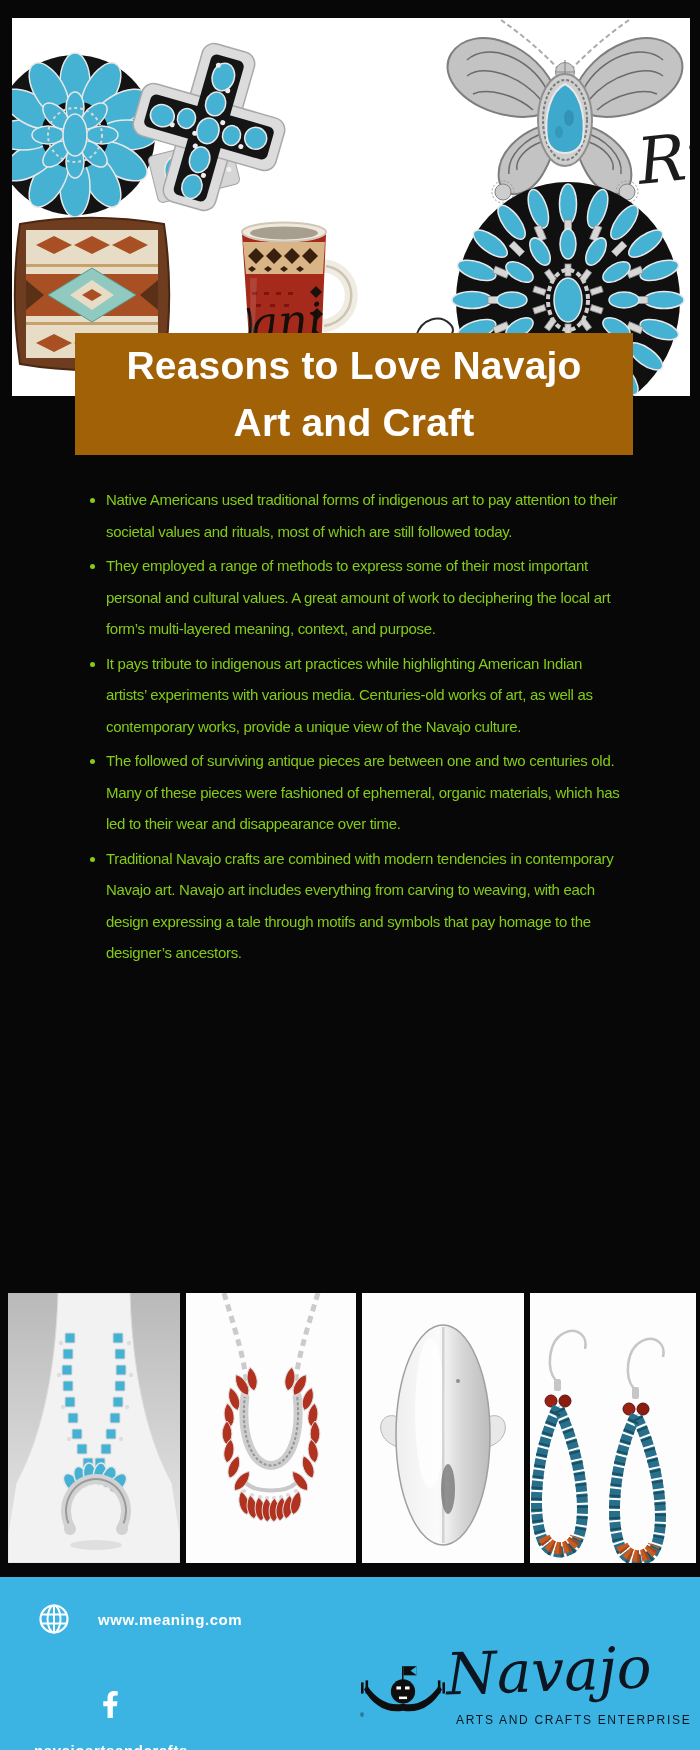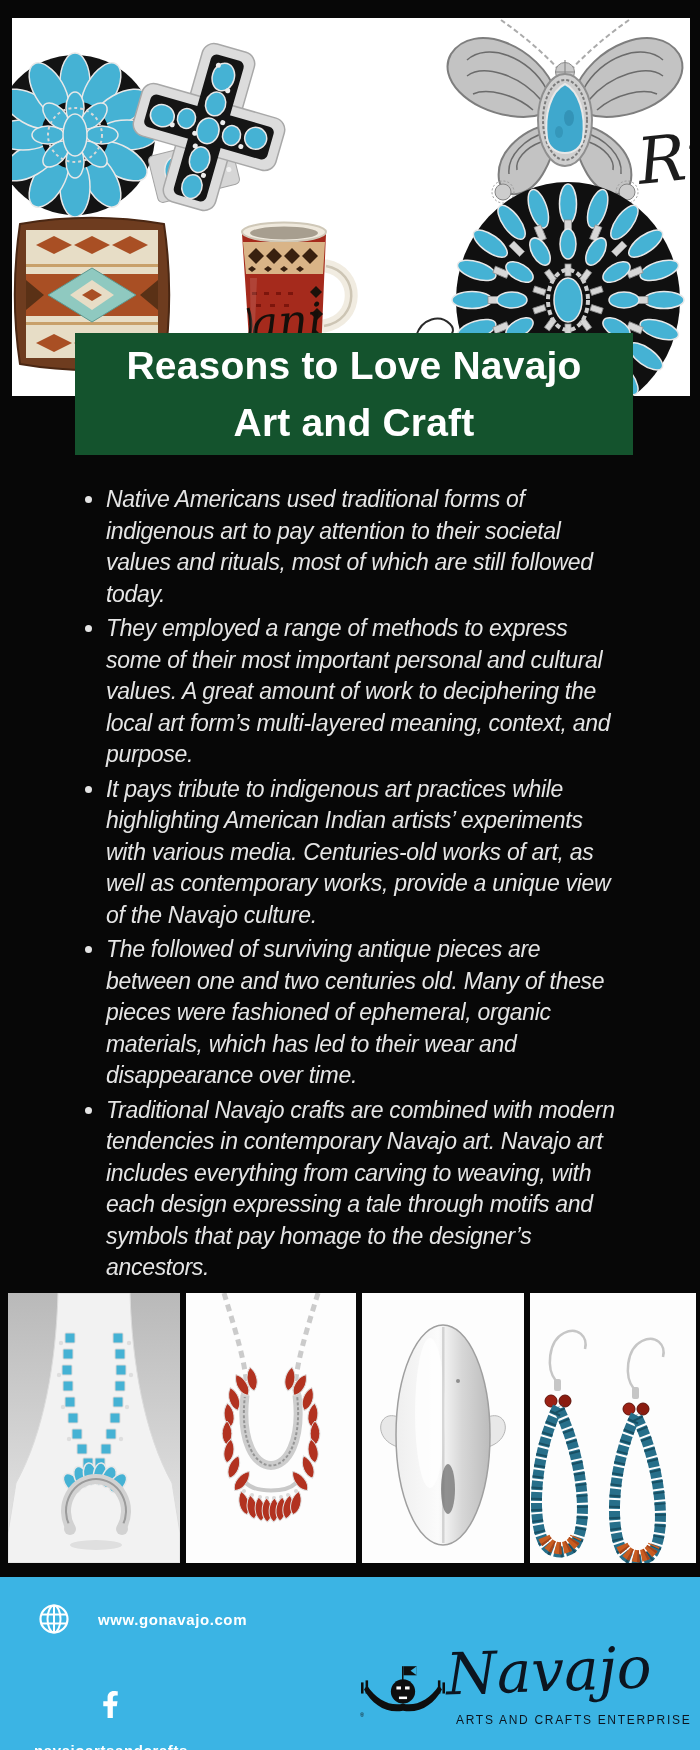--- a/index.html
+++ b/index.html
@@ -4,28 +4,28 @@
 <style>
   html,body{margin:0;padding:0;}
   body{width:700px;height:1750px;background:#070707;position:relative;overflow:hidden;
        font-family:"Liberation Sans",sans-serif;}
   .tq{fill:#45b2d4;stroke:#e8e8e8;stroke-width:1.5;}
   .sv{fill:#d6d6d6;stroke:#8e8e8e;stroke-width:0.8;}
 
   .collage{position:absolute;left:12px;top:18px;width:678px;height:378px;background:#ffffff;}
   .collage svg{display:block;}
 
-  .banner{position:absolute;left:75px;top:333px;width:558px;height:122px;background:#14532d;
+  .banner{position:absolute;left:75px;top:333px;width:558px;height:122px;background:#a16207;
           display:flex;align-items:center;justify-content:center;}
   .banner .title{color:#ffffff;font-weight:bold;font-size:39px;line-height:57px;text-align:center;
           padding:0 30px;letter-spacing:.2px;}
 
   .bullets{position:absolute;left:72px;top:484px;width:548px;}
   .bullets ul{margin:0;padding-left:34px;}
-  .bullets li{color:#e5e5e5;font-size:23px;line-height:31.5px;letter-spacing:-0.3px;margin-bottom:3px;font-style:italic;}
+  .bullets li{color:#84cc16;font-size:15px;line-height:31.5px;letter-spacing:-0.3px;margin-bottom:3px;}
 
   .products{position:absolute;left:8px;top:1293px;width:688px;height:270px;display:flex;gap:6px;}
   .products figure{margin:0;height:270px;}
   .products svg{display:block;}
 
   .footer{position:absolute;left:0;top:1577px;width:700px;height:173px;background:#3bb4e4;}
   .contact-row{position:absolute;left:34px;display:flex;align-items:center;gap:24px;height:40px;}
   .contact-row .icon-box{width:40px;display:flex;align-items:center;justify-content:center;}
   .contact-row .label{color:#ffffff;font-weight:bold;font-size:15px;letter-spacing:.6px;}
   .row-web{top:22px;} .row-phone{top:66px;} .row-fb{top:114px;flex-direction:column;}
@@ -463,21 +463,21 @@
   <div class="footer">
 
     <div class="contact-row row-web">
       <span class="icon-box">
         <svg viewBox="0 0 36 36" width="36" height="36">
           <circle cx="18" cy="18" r="13.5" fill="none" stroke="#ffffff" stroke-width="2.2"></circle>
           <ellipse cx="18" cy="18" rx="6.5" ry="13.5" fill="none" stroke="#ffffff" stroke-width="2"></ellipse>
           <path d="M5,13.5 H31 M5,22.5 H31 M18,4.5 V31.5" fill="none" stroke="#ffffff" stroke-width="2"></path>
         </svg>
       </span>
-      <span class="label">www.gonavajo.com</span>
+      <span class="label">www.meaning.com</span>
     </div>
 
 
     <div class="contact-row row-fb">
       <span class="icon-box">
         <svg viewBox="0 0 320 512" width="17" height="27">
           <path fill="#ffffff" d="M279.14 288l14.22-92.66h-88.91v-60.13c0-25.35 12.42-50.06 52.24-50.06h40.42V6.26S260.43 0 225.36 0c-73.22 0-121.08 44.38-121.08 124.72v70.62H22.89V288h81.39v224h100.17V288z"></path>
         </svg>
       </span>
       <span class="label">navajoartsandcrafts</span>

